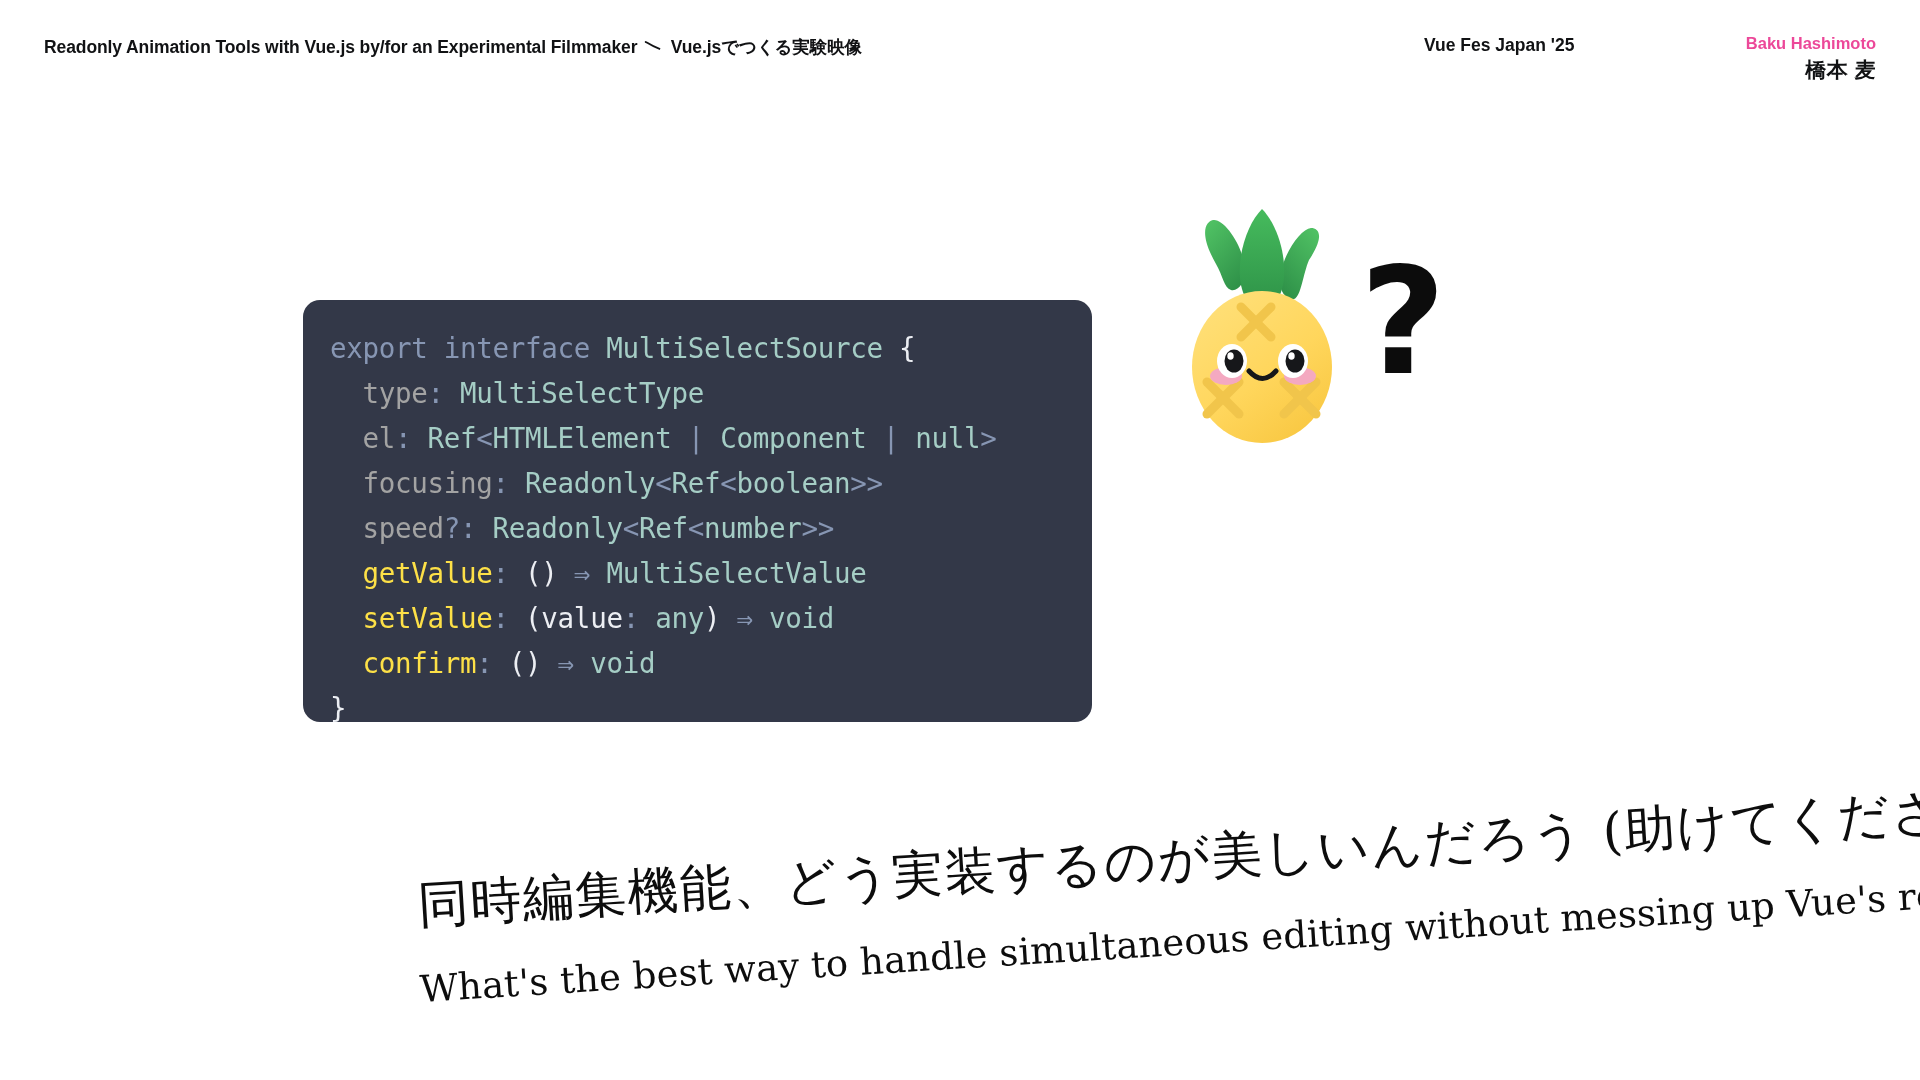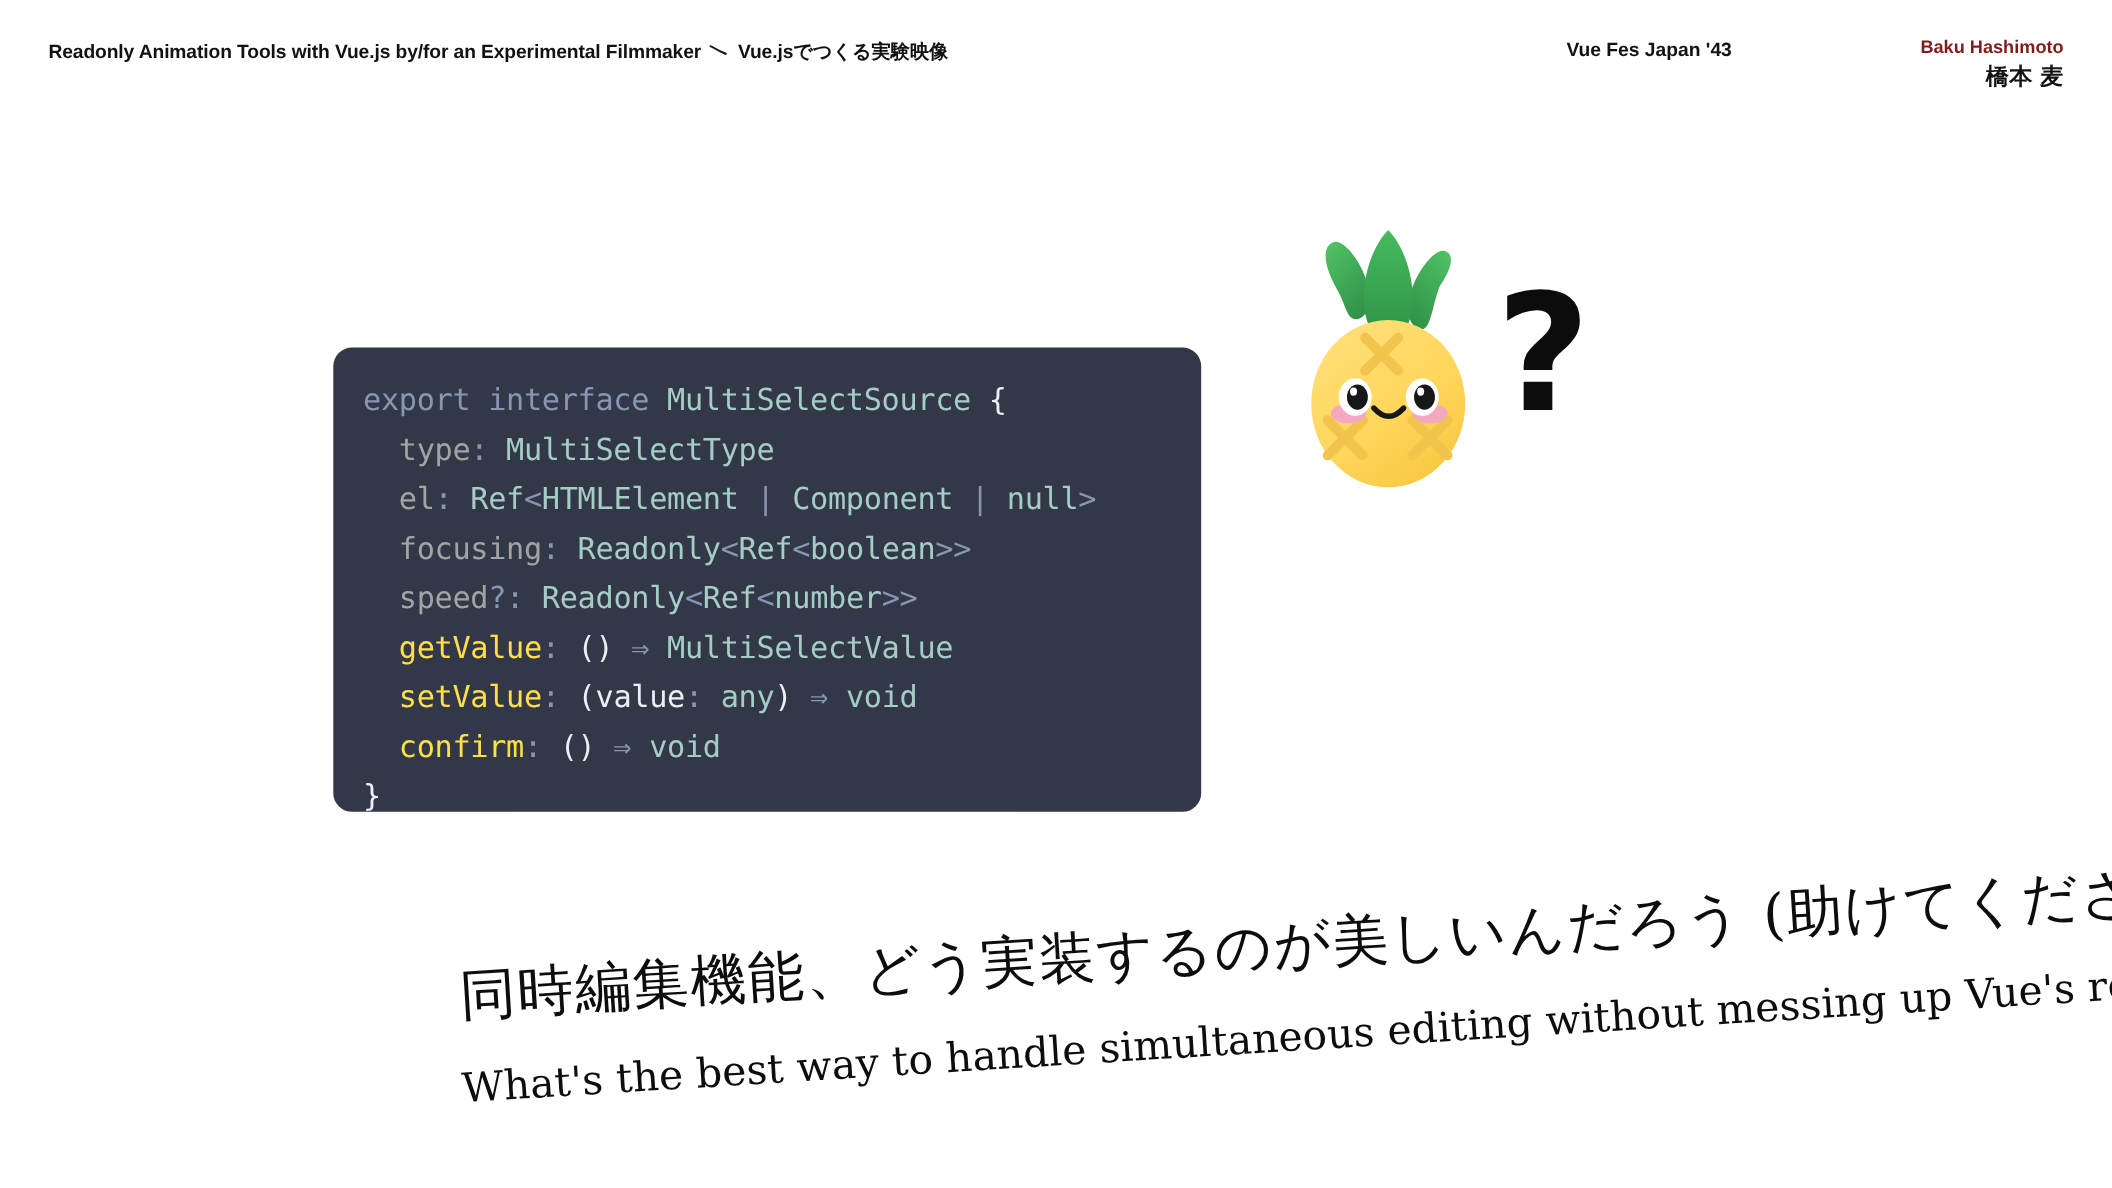--- a/index.html
+++ b/index.html
@@ -54,36 +54,36 @@
     position: absolute;
     right: 44px;
     top: 32px;
     text-align: right;
     line-height: 1.42;
     white-space: nowrap;
   }
   .hdr-author-en {
     font-size: 16.5px;
     font-weight: 700;
-    color: #7f1d1d;
+    color: #ec4899;
     display: block;
   }
   .hdr-author-ja {
     font-size: 21px;
     font-weight: 700;
     color: #111214;
     display: block;
     letter-spacing: 0.5px;
   }
 
   
   .code-card {
     position: absolute;
     left: 303px;
-    top: 316px;
+    top: 300px;
     width: 789px;
     height: 422px;
     background: #333848;
     border-radius: 17px;
     box-sizing: border-box;
     padding: 26px 0 0 27px;
     font-family: "DejaVu Sans Mono", "Liberation Mono", monospace;
     font-size: 27.5px;
     line-height: 45px;
     letter-spacing: -0.3px;
@@ -154,21 +154,21 @@
     letter-spacing: 0.1px;
   }
 </style>
 </head>
 <body>
 
 <div class="slide-header">
   <div class="hdr-title">
     <span>Readonly Animation Tools with Vue.js by/for an Experimental Filmmaker</span><span class="hdr-sep">〳</span><span>Vue.jsでつくる実験映像</span>
   </div>
-  <div class="hdr-event">Vue Fes Japan '43</div>
+  <div class="hdr-event">Vue Fes Japan '25</div>
   <div class="hdr-author">
     <span class="hdr-author-en">Baku Hashimoto</span>
     <span class="hdr-author-ja">橋本 麦</span>
   </div>
 </div>
 
 <div class="code-card" id="code-card"><div class="code-line"><span class="tok-kw">export interface </span><span class="tok-type">MultiSelectSource</span><span class="tok-plain"> {</span></div><div class="code-line"><span>  </span><span class="tok-prop">type</span><span class="tok-punc">: </span><span class="tok-type">MultiSelectType</span></div><div class="code-line"><span>  </span><span class="tok-prop">el</span><span class="tok-punc">: </span><span class="tok-type">Ref</span><span class="tok-punc">&lt;</span><span class="tok-type">HTMLElement</span><span class="tok-punc"> | </span><span class="tok-type">Component</span><span class="tok-punc"> | </span><span class="tok-type">null</span><span class="tok-punc">&gt;</span></div><div class="code-line"><span>  </span><span class="tok-prop">focusing</span><span class="tok-punc">: </span><span class="tok-type">Readonly</span><span class="tok-punc">&lt;</span><span class="tok-type">Ref</span><span class="tok-punc">&lt;</span><span class="tok-type">boolean</span><span class="tok-punc">&gt;&gt;</span></div><div class="code-line"><span>  </span><span class="tok-prop">speed</span><span class="tok-punc">?: </span><span class="tok-type">Readonly</span><span class="tok-punc">&lt;</span><span class="tok-type">Ref</span><span class="tok-punc">&lt;</span><span class="tok-type">number</span><span class="tok-punc">&gt;&gt;</span></div><div class="code-line"><span>  </span><span class="tok-fn">getValue</span><span class="tok-punc">: </span><span class="tok-plain">()</span><span class="tok-punc"> ⇒ </span><span class="tok-type">MultiSelectValue</span></div><div class="code-line"><span>  </span><span class="tok-fn">setValue</span><span class="tok-punc">: </span><span class="tok-plain">(</span><span class="tok-plain">value</span><span class="tok-punc">: </span><span class="tok-type">any</span><span class="tok-plain">)</span><span class="tok-punc"> ⇒ </span><span class="tok-type">void</span></div><div class="code-line"><span>  </span><span class="tok-fn">confirm</span><span class="tok-punc">: </span><span class="tok-plain">()</span><span class="tok-punc"> ⇒ </span><span class="tok-type">void</span></div><div class="code-line"><span class="tok-plain">}</span></div></div>
 
 <div class="mascot">
   <svg width="160" height="242" viewBox="0 0 160 242" xmlns="http://www.w3.org/2000/svg">

